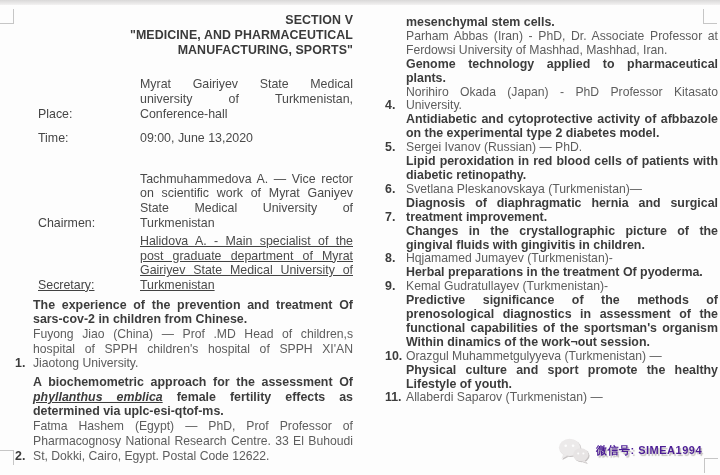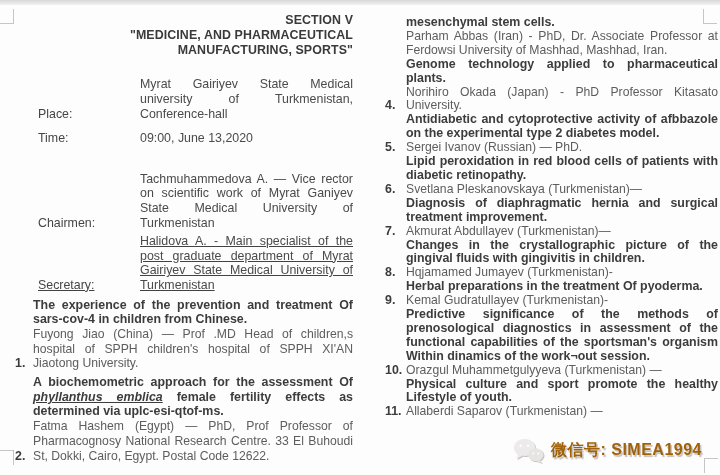--- a/index.html
+++ b/index.html
@@ -65,23 +65,23 @@
   .speaker { font-weight: normal; font-size: 12.2px; color: #5d5d5d; text-align: justify; }
   .left-col  .speaker { line-height: 14.7px; }
   .right-col .speaker { line-height: 13.9px; }
 
   .watermark {
     position: absolute; right: 18px; bottom: 11px;
     display: flex; align-items: center; gap: 7px;
     user-select: none;
   }
   .watermark-text {
-    font-size: 16px;
+    font-size: 11px;
     font-weight: bold;
-    color: #a16207;
+    color: #4c1d95;
     text-shadow: 1.5px 1.5px 1px #c2bebe, -0.5px -0.5px 0 #ffffff;
     letter-spacing: 0.5px;
     white-space: nowrap;
   }
   .wechat-icon { width: 31px; height: 27px; filter: drop-shadow(1.5px 1.5px 0.5px #c6c2c2); }
 </style>
 </head>
 <body>
 
 <div class="top-strip"></div>
@@ -113,21 +113,21 @@
     <div class="meta-row gap-n">
       <div class="meta-label">Secretary:</div>
       <div class="meta-value">Halidova A. - Main specialist of the post graduate department of Myrat Gairiyev State Medical University of Turkmenistan</div>
     </div>
   </div>
 
   <div class="agenda">
       <div class="item">
         <span class="num">1.</span>
         <div class="body">
-          <div class="title"><span>The experience of the prevention and treatment Of sars-cov-4 in children from Chinese.</span></div>
+          <div class="title"><span>The experience of the prevention and treatment Of sars-cov-2 in children from Chinese.</span></div>
           <div class="speaker">Fuyong Jiao (China) — Prof .MD Head of children,s hospital of SPPH children's hospital of SPPH XI'AN Jiaotong University.</div>
         </div>
       </div>
       <div class="item">
         <span class="num">2.</span>
         <div class="body">
           <div class="title"><span>A biochemometric approach for the assessment Of </span><span class="italic">phyllanthus emblica</span><span> female fertility effects as determined via uplc-esi-qtof-ms.</span></div>
           <div class="speaker">Fatma Hashem (Egypt) — PhD, Prof Professor of Pharmacognosy National Research Centre. 33 El Buhoudi St, Dokki, Cairo, Egypt. Postal Code 12622.</div>
         </div>
       </div>
@@ -167,21 +167,20 @@
         <span class="num">6.</span>
         <div class="body">
           <div class="title"><span>Lipid peroxidation in red blood cells of patients with diabetic retinopathy.</span></div>
           <div class="speaker">Svetlana Pleskanovskaya (Turkmenistan)—</div>
         </div>
       </div>
       <div class="item">
         <span class="num">7.</span>
         <div class="body">
           <div class="title"><span>Diagnosis of diaphragmatic hernia and surgical treatment improvement.</span></div>
-          <div class="speaker">Akmurat Abdullayev (Turkmenistan)—</div>
         </div>
       </div>
       <div class="item">
         <span class="num">8.</span>
         <div class="body">
           <div class="title"><span>Changes in the crystallographic picture of the gingival fluids with gingivitis in children.</span></div>
           <div class="speaker">Hqjamamed Jumayev (Turkmenistan)-</div>
         </div>
       </div>
       <div class="item">

